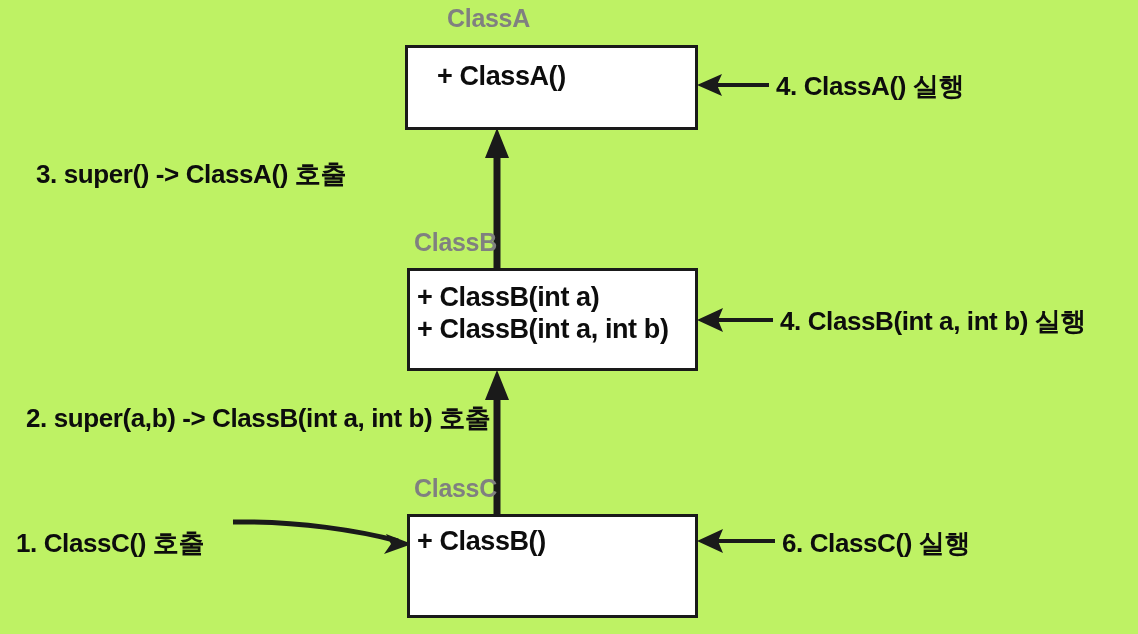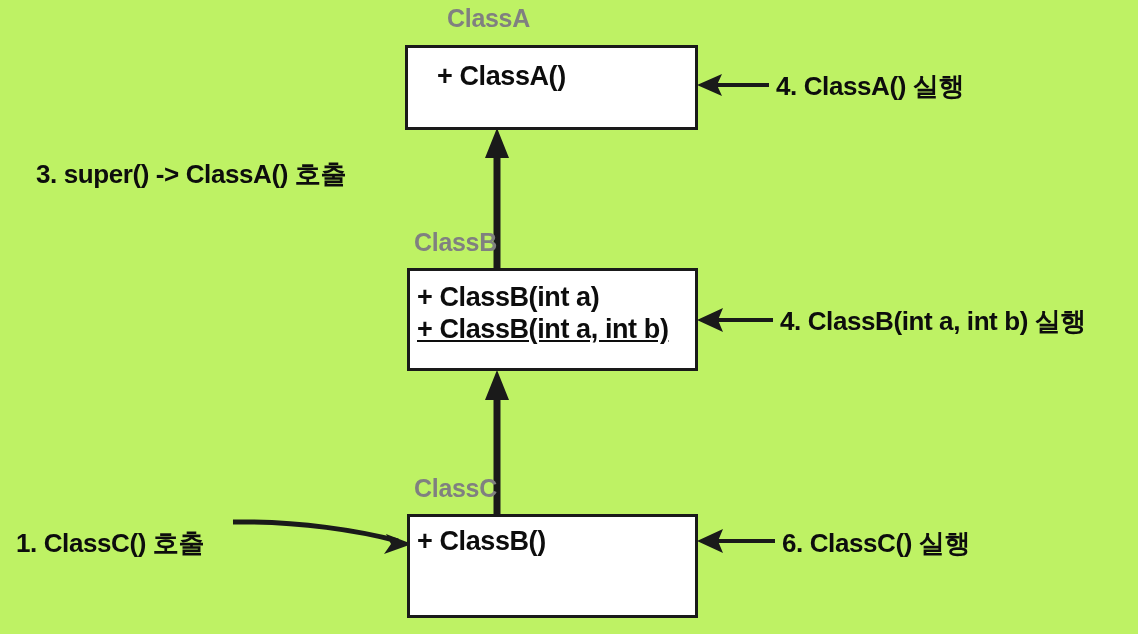--- a/index.html
+++ b/index.html
@@ -105,25 +105,26 @@
     </g>
   </svg>
 
   <div class="class-title" style="left:447px; top:6px;">ClassA</div>
   <div class="class-box" style="left:405px; top:45px; width:293px; height:85px;"></div>
   <div class="member" style="left:417px; top:60px;margin-left:20px;">+ ClassA()</div>
 
   <div class="class-title" style="left:414px; top:230px;">ClassB</div>
   <div class="class-box" style="left:407px; top:268px; width:291px; height:103px;"></div>
   <div class="member" style="left:417px; top:281px;text-align:center;">+ ClassB(int a)</div>
-  <div class="member" style="left:417px; top:313px;text-decoration:underline;">+ ClassB(int a, int b)</div>
+  <div class="member" style="left:417px; top:313px;">+ ClassB(int a, int b)</div>
 
   <div class="class-title" style="left:414px; top:476px;">ClassC</div>
   <div class="class-box" style="left:407px; top:514px; width:291px; height:104px;"></div>
   <div class="member" style="left:417px; top:525px;">+ ClassB()</div>
 
   <div class="note" style="left:16px; top:528px;">1. ClassC() 호출</div>
+  <div class="note" style="left:26px; top:403px;">2. super(a,b) -&gt; ClassB(int a, int b) 호출</div>
   <div class="note" style="left:36px; top:159px;">3. super() -&gt; ClassA() 호출</div>
   <div class="note" style="left:776px; top:71px;">4. ClassA() 실행</div>
   <div class="note" style="left:780px; top:306px;">4. ClassB(int a, int b) 실행</div>
   <div class="note" style="left:782px; top:528px;">6. ClassC() 실행</div>
 
 </div>
 
 </body></html>

